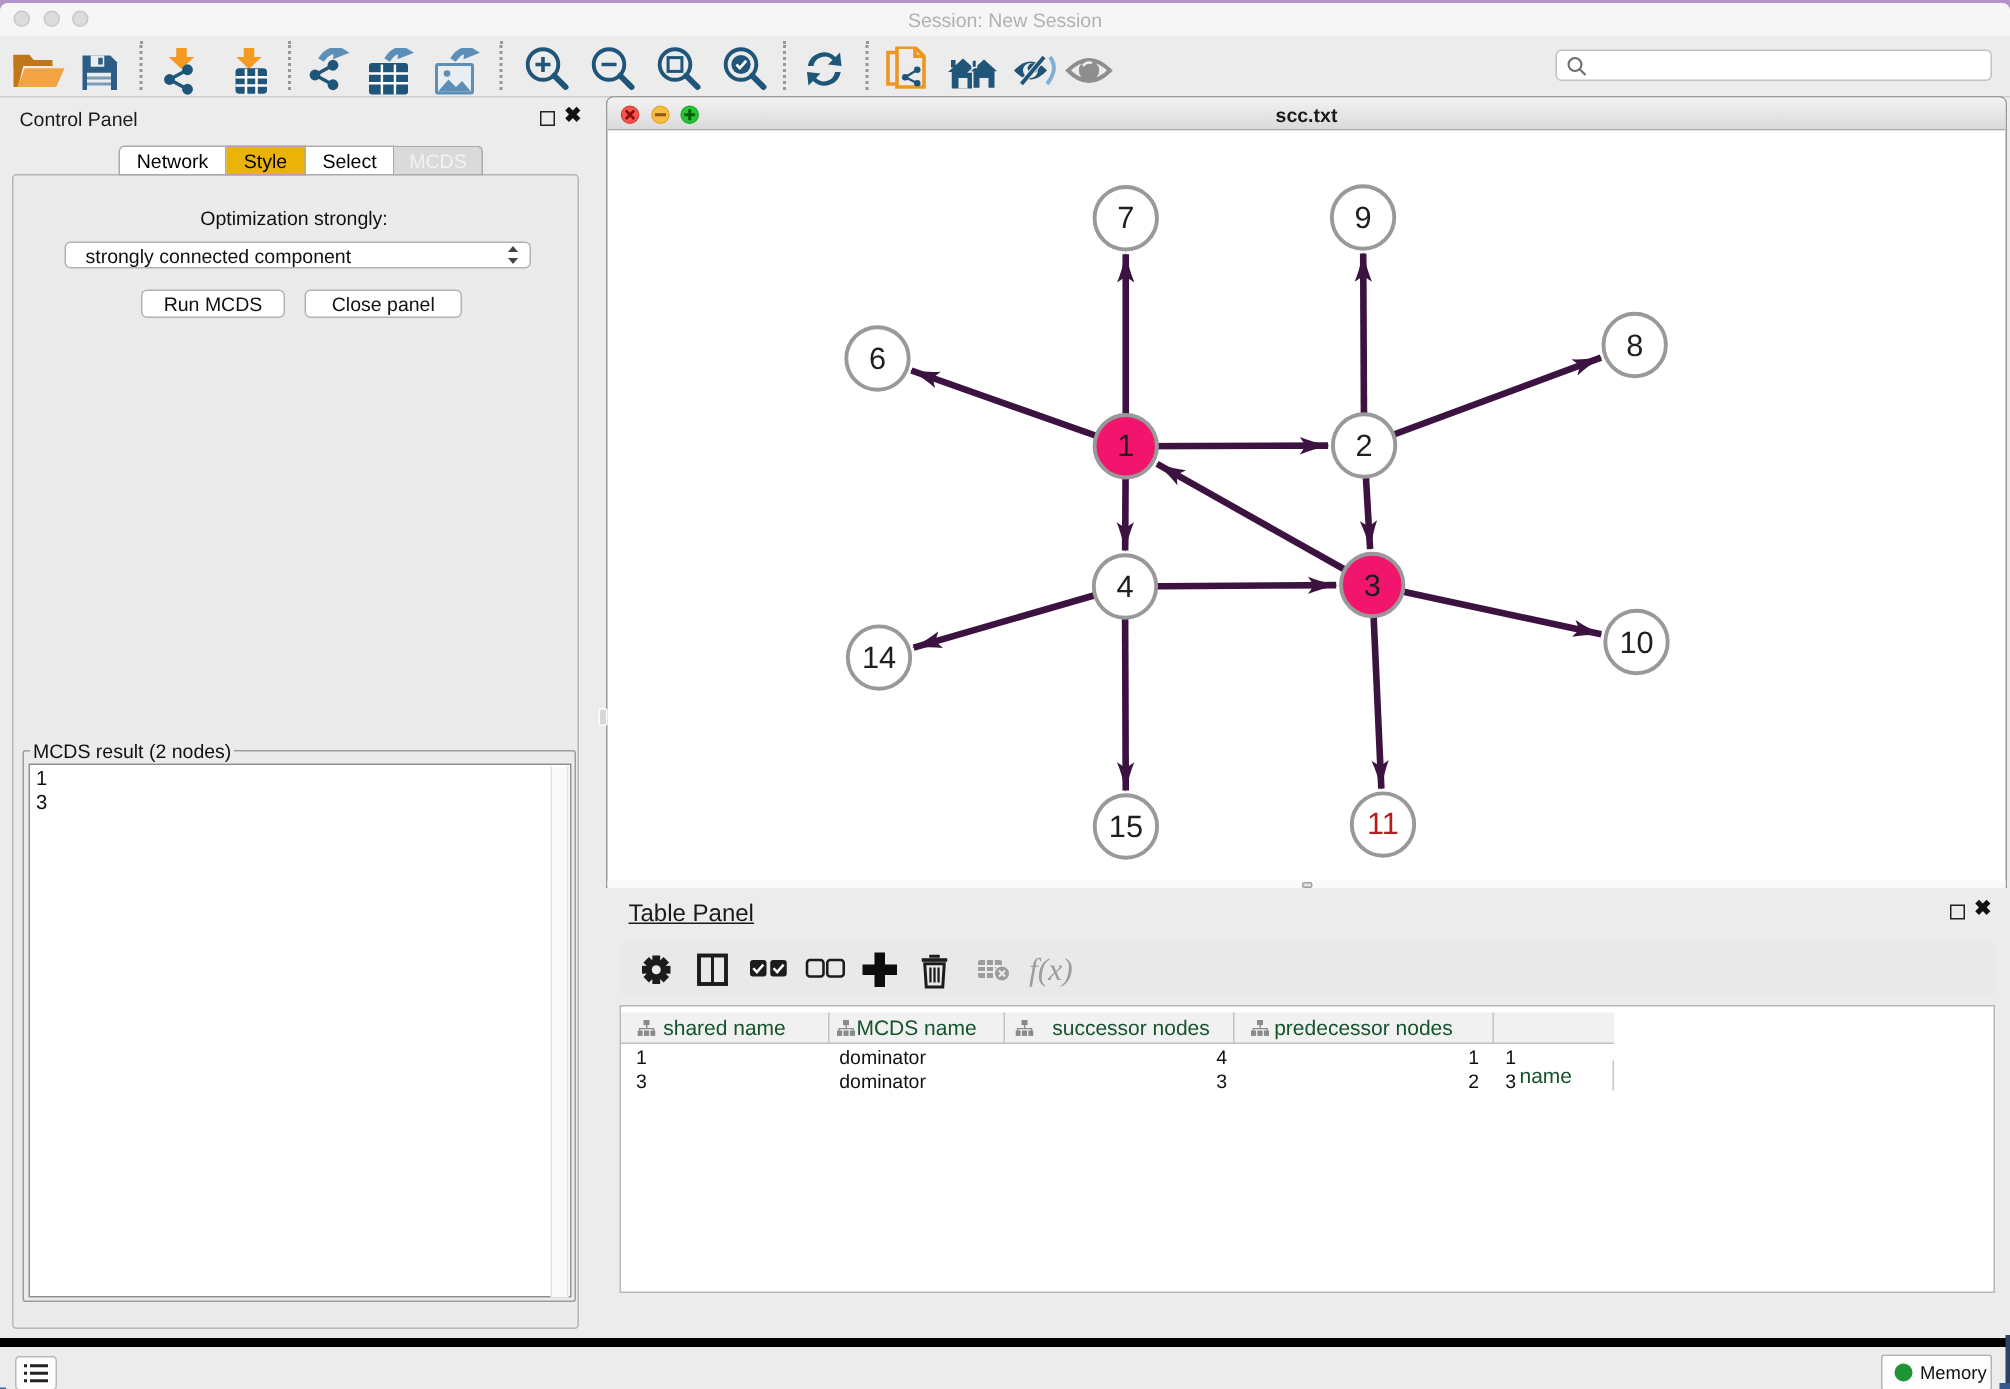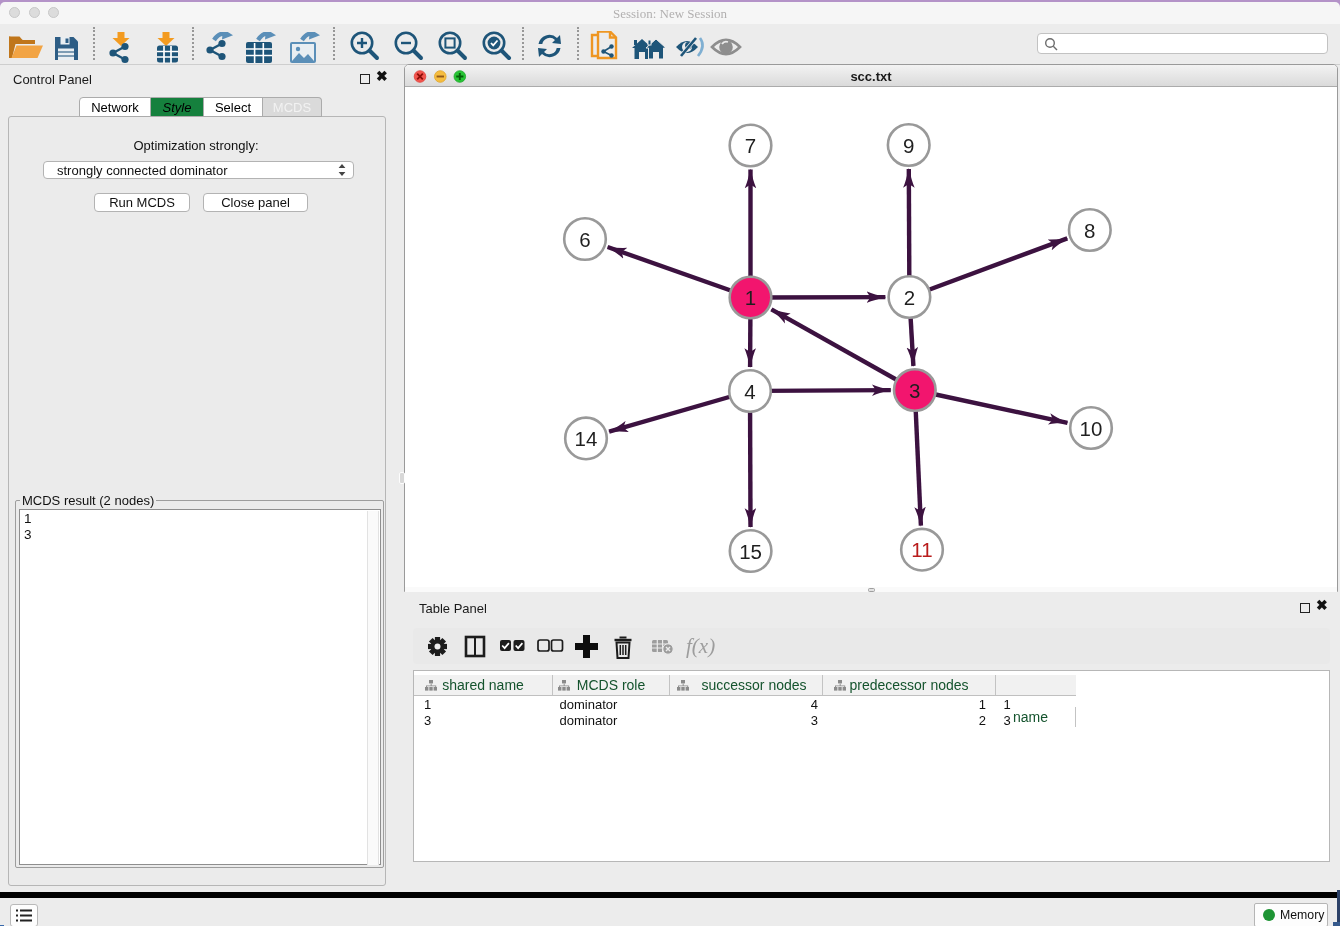--- a/index.html
+++ b/index.html
@@ -6,21 +6,21 @@
   html,body { width:1340px; height:926px; overflow:hidden; }
   body { font-family:"Liberation Sans", sans-serif; background:#ececec; position:relative; }
   .abs { position:absolute; }
 </style>
 </head>
 <body>
 
 <div class="abs" style="left:0;top:0;width:1340px;height:10px;background:#b493c8;"></div>
 <div class="abs" style="left:0;top:2px;width:1340px;height:22px;background:#f6f6f6;border-radius:5px 5px 0 0;"></div>
 
-<div class="abs" style="left:0;top:2px;width:1340px;height:22px;font-family:Liberation Serif, serif;">
+<div class="abs" style="left:0;top:2px;width:1340px;height:22px;">
   <div class="abs" style="left:9px;top:5px;width:11px;height:11px;border-radius:50%;background:#dcdcdc;border:1px solid #c8c8c8;"></div>
   <div class="abs" style="left:28.5px;top:5px;width:11px;height:11px;border-radius:50%;background:#dcdcdc;border:1px solid #c8c8c8;"></div>
   <div class="abs" style="left:48px;top:5px;width:11px;height:11px;border-radius:50%;background:#dcdcdc;border:1px solid #c8c8c8;"></div>
   <div class="abs" style="left:0;top:4px;width:1340px;text-align:center;font-size:13px;color:#b2b0b0;">Session: New Session</div>
 </div>
 
 <div id="toolbar" class="abs" style="left:0;top:24px;width:1340px;height:41px;background:#ececec;border-bottom:1px solid #cecece;">
 
   <div class="abs" style="left:93px;top:3px;height:33px;border-left:2px dotted #979797;"></div>
   <div class="abs" style="left:192px;top:3px;height:33px;border-left:2px dotted #979797;"></div>
@@ -243,48 +243,48 @@
 
 <div id="cp" class="abs" style="left:0;top:65px;width:392px;height:827px;">
   <div class="abs" style="left:13px;top:7px;font-size:13px;color:#1a1a1a;">Control Panel</div>
   <div class="abs" style="left:360px;top:9px;width:10px;height:10px;border:1.5px solid #222;"></div>
   <div class="abs" style="left:376px;top:3px;font-size:14px;font-weight:bold;color:#111;">✖</div>
 
   <div class="abs" style="left:8px;top:51px;width:378px;height:770px;background:#ebebeb;border:1px solid #b6b6b6;border-radius:3px;"></div>
 
   <div class="abs" style="left:79px;top:32px;height:20px;display:flex;font-size:13px;">
     <div style="width:72px;background:#fff;border:1px solid #ababab;border-radius:4px 0 0 0;display:flex;align-items:center;justify-content:center;">Network</div>
-    <div style="width:53px;background:#15803d;border:1px solid #ababab;border-left:none;display:flex;align-items:center;justify-content:center;font-style:italic;">Style</div>
+    <div style="width:53px;background:#eab308;border:1px solid #ababab;border-left:none;display:flex;align-items:center;justify-content:center;">Style</div>
     <div style="width:59px;background:#fff;border:1px solid #ababab;border-left:none;display:flex;align-items:center;justify-content:center;">Select</div>
     <div style="width:59px;background:#dadada;border:1px solid #ababab;border-left:none;border-radius:0 4px 0 0;display:flex;align-items:center;justify-content:center;color:#f2f2f2;">MCDS</div>
   </div>
 
   <div class="abs" style="left:0;top:73px;width:392px;text-align:center;font-size:13px;color:#111;">Optimization strongly:</div>
 
   <div class="abs" style="left:43px;top:96px;width:311px;height:18px;background:#fff;border:1px solid #b3b3b3;border-radius:4px;">
-    <div class="abs" style="left:13px;top:1px;font-size:13px;color:#111;">strongly connected dominator</div>
+    <div class="abs" style="left:13px;top:1px;font-size:13px;color:#111;">strongly connected component</div>
     <svg width="10" height="14" style="position:absolute;right:6px;top:1px;" viewBox="0 0 10 14">
       <path d="M5,1 L8.4,5 H1.6 z" fill="#444"></path>
       <path d="M5,13 L8.4,9 H1.6 z" fill="#444"></path>
     </svg>
   </div>
 
   <div class="abs" style="left:94px;top:128px;width:96px;height:19px;background:#fff;border:1px solid #b3b3b3;border-radius:4px;text-align:center;font-size:13px;line-height:17px;color:#111;">Run MCDS</div>
   <div class="abs" style="left:203px;top:128px;width:105px;height:19px;background:#fff;border:1px solid #b3b3b3;border-radius:4px;text-align:center;font-size:13px;line-height:17px;color:#111;">Close panel</div>
 
   <div class="abs" style="left:15px;top:435px;width:369px;height:368px;border:1px solid #9d9d9d;border-radius:2px;"></div>
   <div class="abs" style="left:20px;top:428px;background:#ebebeb;padding:0 2px;font-size:13px;color:#111;">MCDS result (2 nodes)</div>
   <div class="abs" style="left:19px;top:444px;width:361.5px;height:356px;background:#fff;border:1px solid #8e8e8e;">
     <div class="abs" style="left:4px;top:1px;font-size:13.5px;color:#111;line-height:16px;">1<br>3</div>
     <div class="abs" style="right:1px;top:1px;width:12px;height:354px;background:#fafafa;border-left:1px solid #e2e2e2;border-right:1px solid #e2e2e2;"></div>
   </div>
 </div>
 
 <div id="tp" class="abs" style="left:404px;top:592px;width:936px;height:300px;">
-  <div class="abs" style="left:15px;top:9px;font-size:13px;color:#1a1a1a;">Table Panel</div>
+  <div class="abs" style="left:15px;top:9px;font-size:16px;color:#1a1a1a;text-decoration:underline;">Table Panel</div>
   <div class="abs" style="left:896px;top:11px;width:10px;height:10px;border:1.5px solid #222;"></div>
   <div class="abs" style="left:912px;top:5px;font-size:14px;font-weight:bold;color:#111;">✖</div>
 
   <div class="abs" style="left:9px;top:36px;width:917px;height:36px;background:#e9e9e9;border-radius:4px;"></div>
 
   <svg class="abs" style="left:24px;top:42px;" width="300" height="26" viewBox="0 0 300 26">
 
     <g transform="translate(9.5,12.5)" fill="#1c1c1c">
       <g>
           <rect x="-2.6" y="-9.5" width="5.2" height="19"></rect>
@@ -340,21 +340,21 @@
       <path d="M14,8 l4,4 M18,8 l-4,4" stroke="#ececec" stroke-width="1.4"></path>
     </g>
 
     <text x="258" y="19" font-family="'Liberation Serif',serif" font-style="italic" font-size="21" fill="#9d9d9d">f(x)</text>
   </svg>
 
   <div class="abs" style="left:9px;top:78px;width:917px;height:192px;background:#fff;border:1px solid #b7b7b7;"></div>
 
   <div class="abs" style="left:10px;top:83px;width:662px;height:21px;background:#f1f1f1;border-bottom:1px solid #c0c0c0;font-size:14px;color:#14532d;">
     <div class="abs" style="left:0;top:0;width:139px;height:20px;border-right:1px solid #c3c3c3;text-align:center;line-height:20px;">shared name</div>
-    <div class="abs" style="left:139.5px;top:0;width:116px;height:20px;border-right:1px solid #c3c3c3;text-align:center;line-height:20px;">MCDS role</div>
+    <div class="abs" style="left:139.5px;top:0;width:116px;height:20px;border-right:1px solid #c3c3c3;text-align:center;line-height:20px;">MCDS name</div>
     <div class="abs" style="left:256px;top:0;width:153px;height:20px;border-right:1px solid #c3c3c3;text-align:center;line-height:20px;"><span style="position:relative;left:8px;">successor nodes</span></div>
     <div class="abs" style="left:409.5px;top:0;width:172px;height:20px;border-right:1px solid #c3c3c3;text-align:center;line-height:20px;">predecessor nodes</div>
     <div class="abs" style="left:582px;top:0;width:80px;height:20px;border-right:1px solid #c3c3c3;text-align:center;line-height:20px;margin-top:32px;"><span style="position:relative;left:-5px;">name</span></div>
     <svg class="abs" style="left:11px;top:5px;" width="12" height="11" viewBox="0 0 12 11">
         <g fill="#8a8a8a">
           <rect x="4" y="0" width="4" height="3.4"></rect>
           <rect x="0" y="7" width="3.4" height="3.6"></rect>
           <rect x="4.3" y="7" width="3.4" height="3.6"></rect>
           <rect x="8.6" y="7" width="3.4" height="3.6"></rect>
           <path d="M5.7,3.4 h0.9 v2 h4.6 v1.8 h-0.9 v-1 H1.9 v1 H1 V5.4 h4.7 z"></path>

